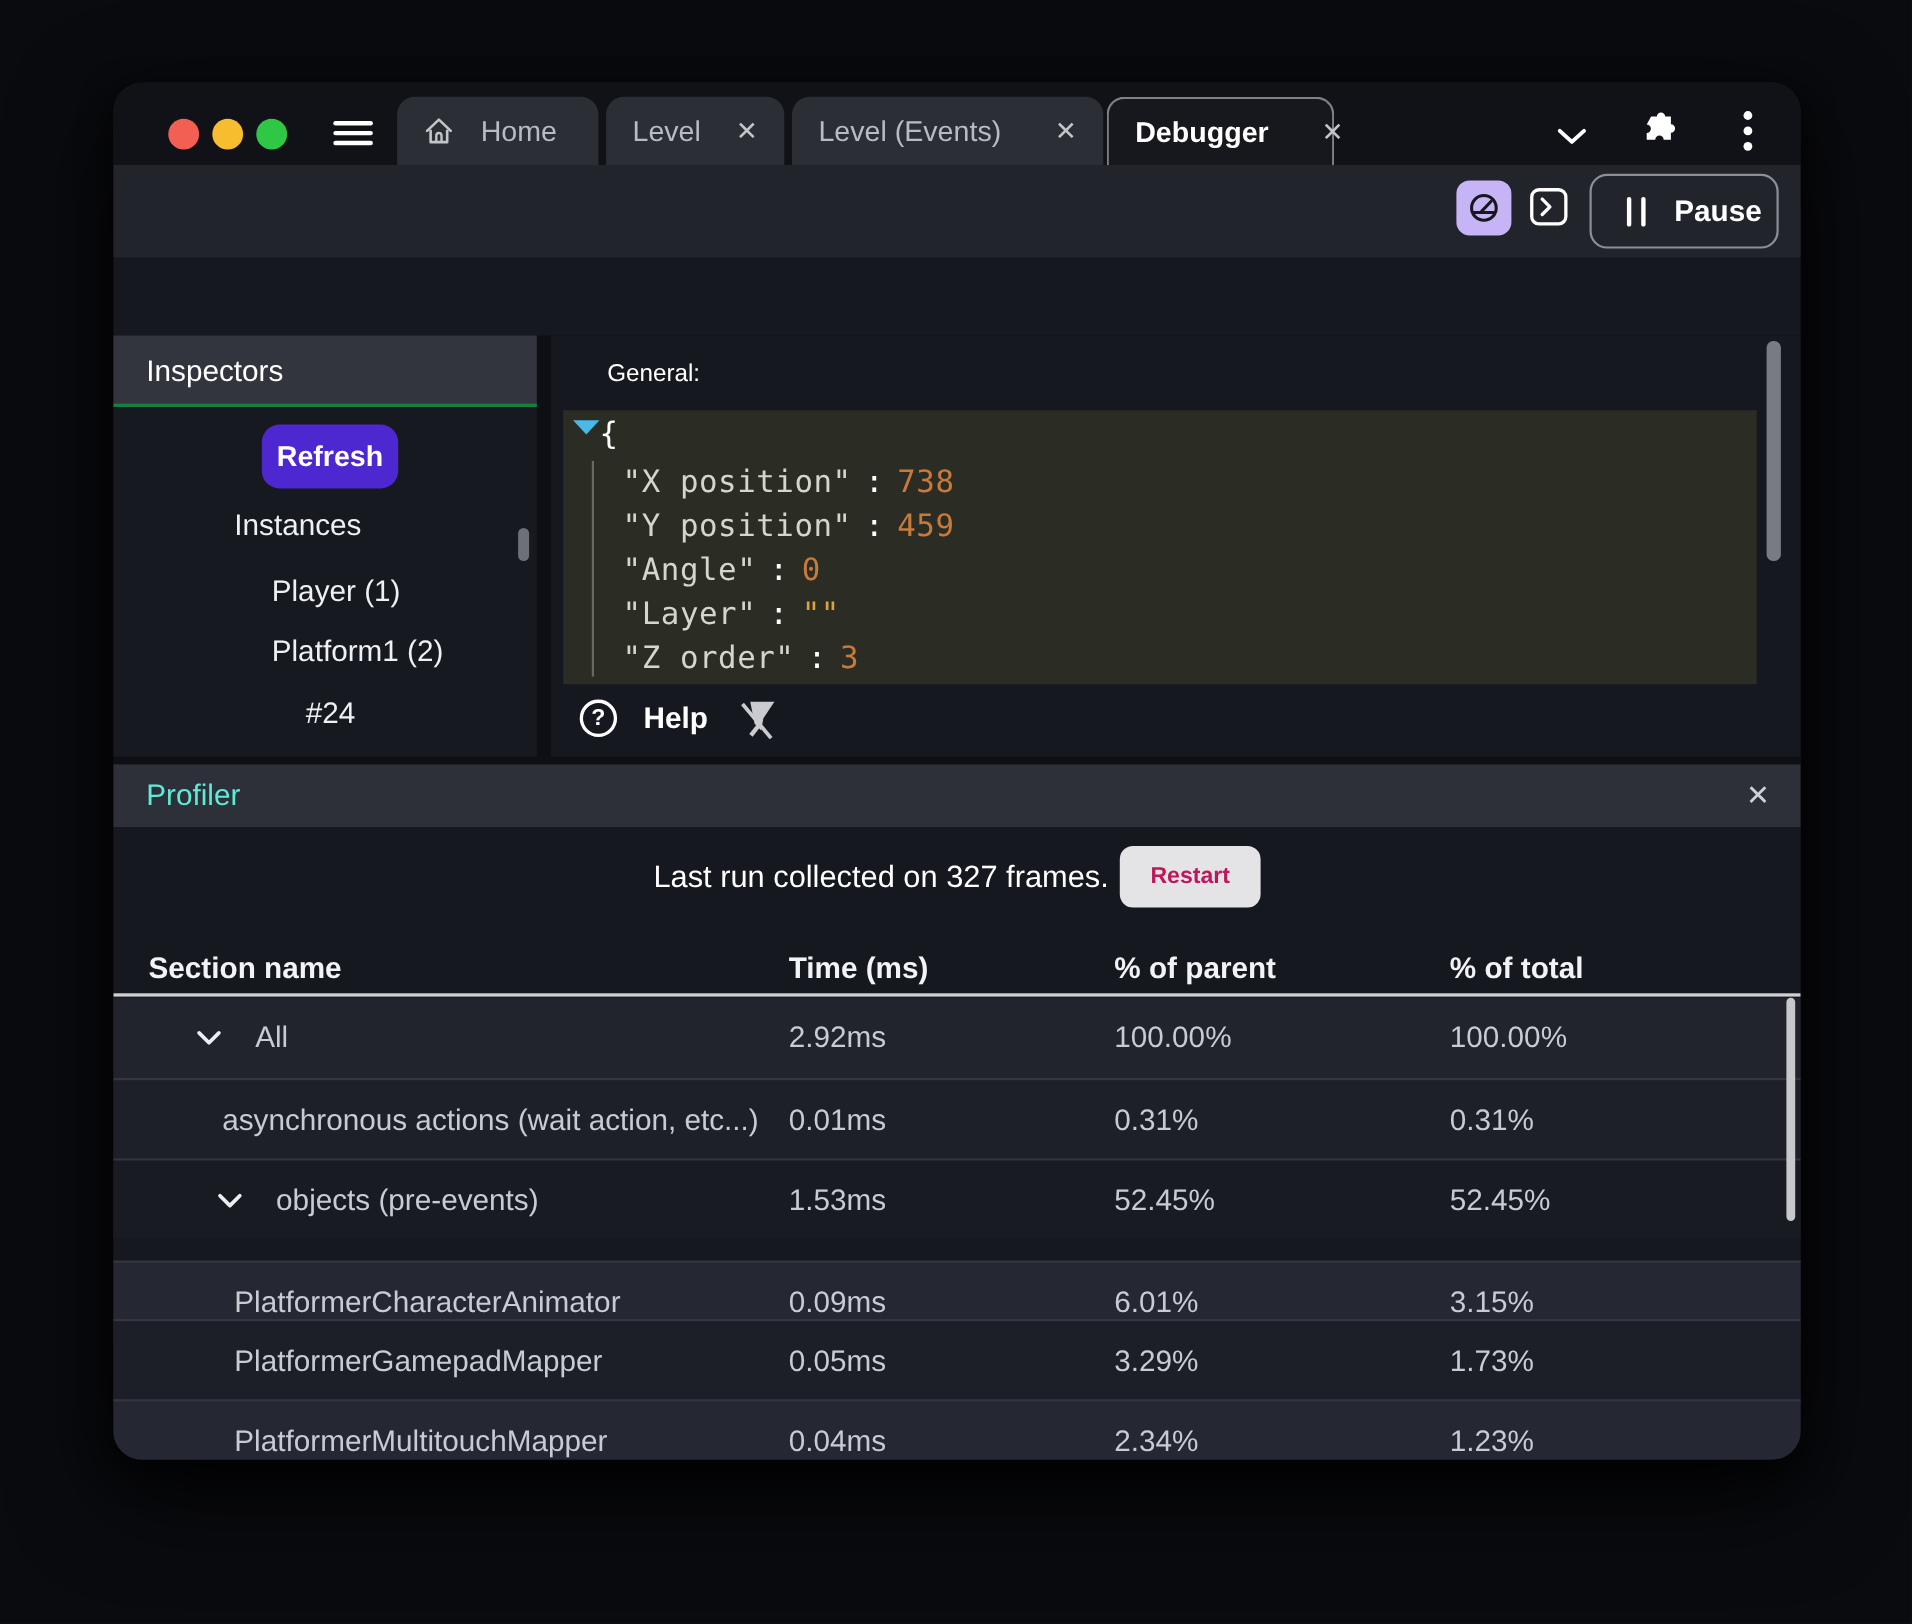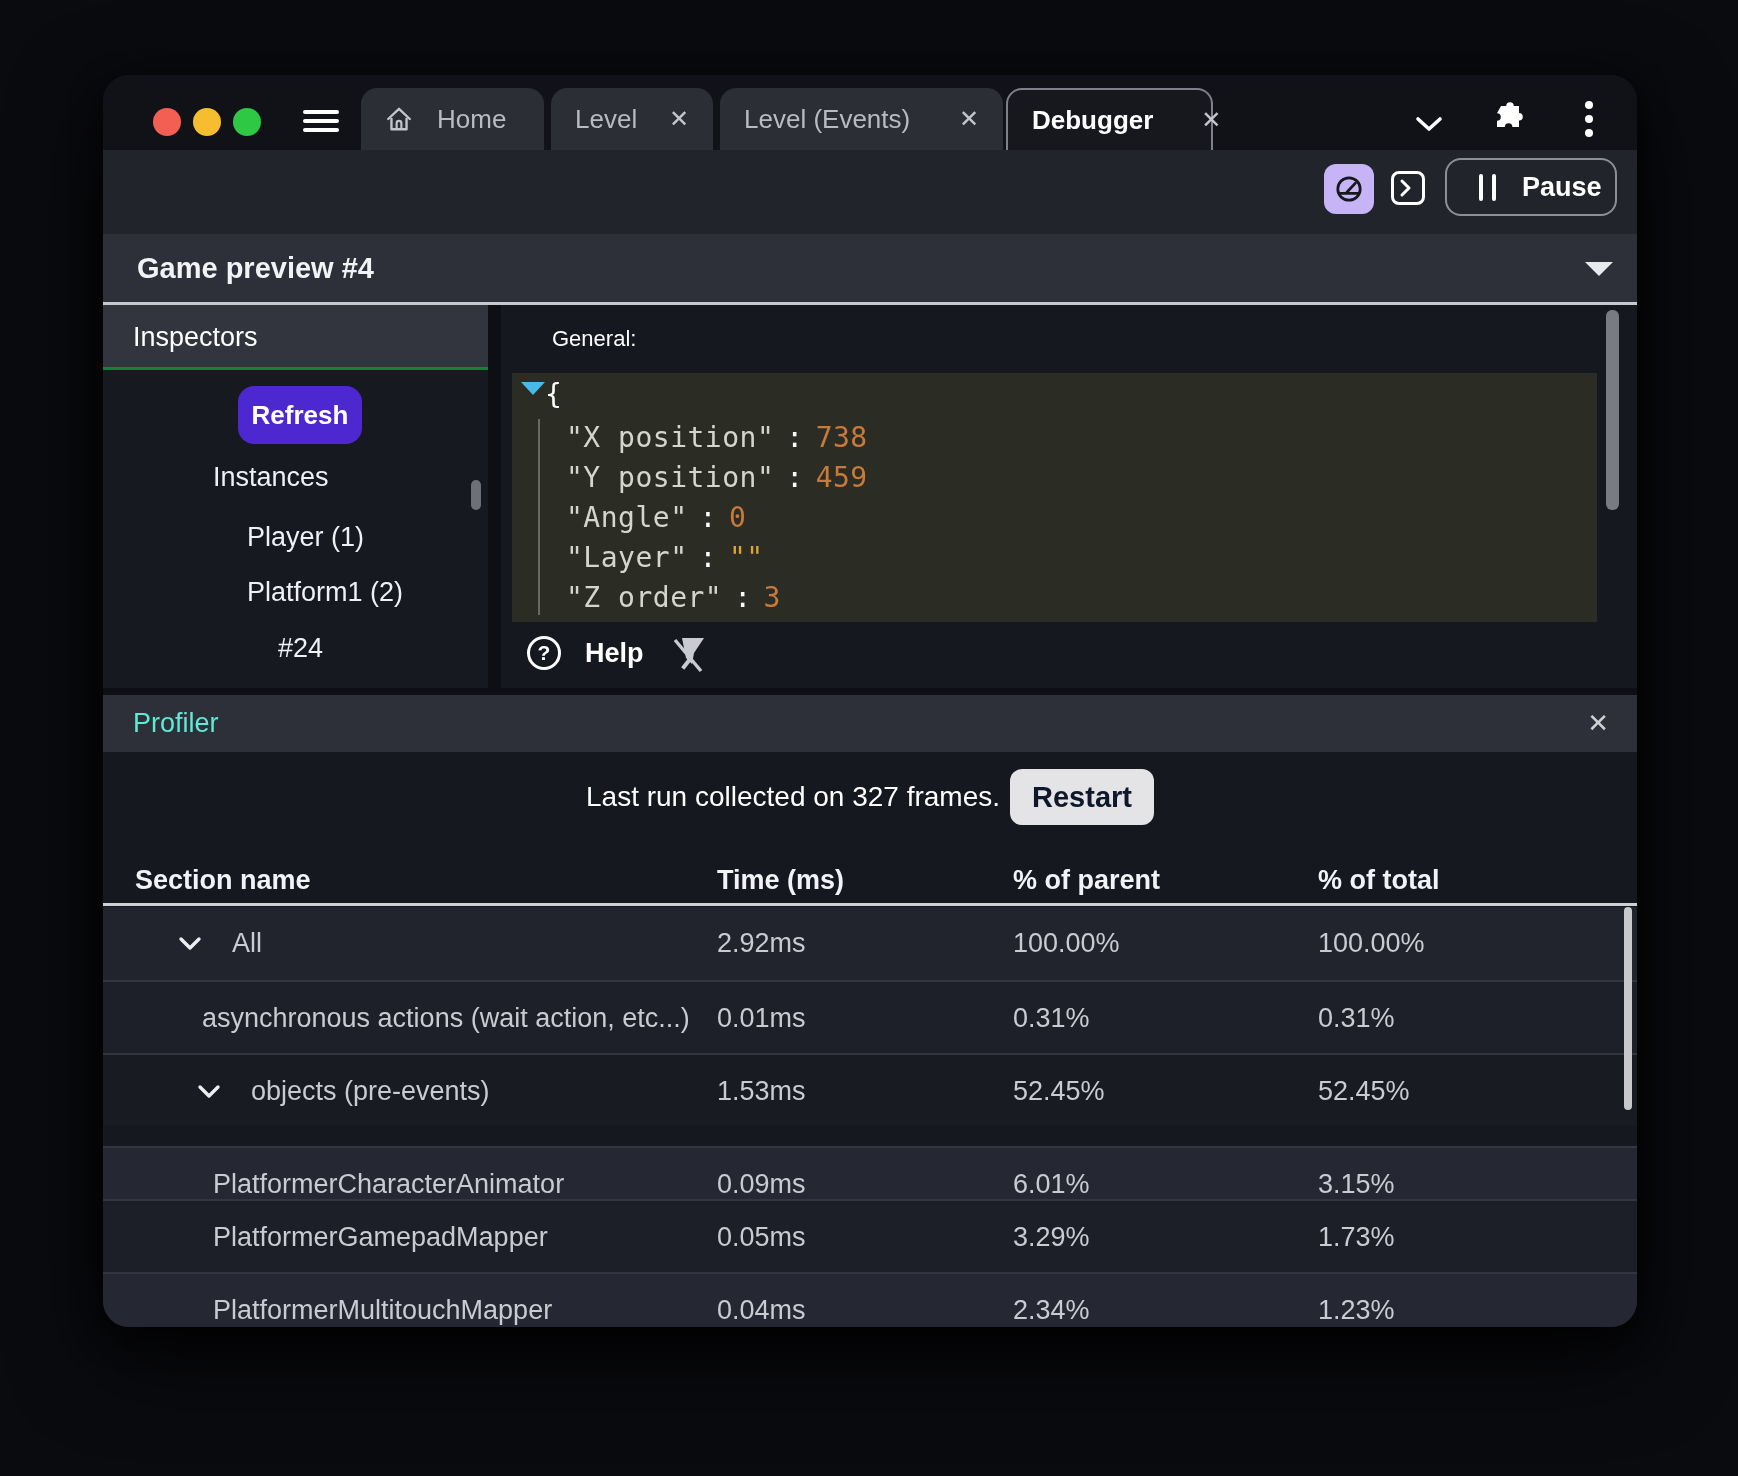--- a/index.html
+++ b/index.html
@@ -26,21 +26,21 @@
     display:flex;align-items:center;box-sizing:border-box;
   }
   .tab.active{background:#17181e;border:2px solid #7e818a;border-bottom:none;color:#ffffff;font-weight:700;}
   .tab .lbl{white-space:nowrap;}
   .tab .x{margin-left:auto;font-size:24px;color:#c3c5cb;font-weight:400;}
   
   .toolbar{position:absolute;left:0;top:75px;width:100%;height:84px;background:#22242b;}
   .profbtn{position:absolute;left:1221px;top:14px;width:50px;height:50px;border-radius:12px;background:#c7b4f6;display:flex;align-items:center;justify-content:center;}
   .consbtn{position:absolute;left:1288px;top:21px;width:34px;height:34px;border-radius:8px;border:3px solid #ffffff;box-sizing:border-box;display:flex;align-items:center;}
   .pausebtn{
-    position:absolute;left:1342px;top:8px;width:172px;height:58px;border-radius:16px;
+    position:absolute;left:1342px;top:8px;width:172px;height:68px;border-radius:16px;
     border:2px solid #8d8f97;box-sizing:border-box;display:flex;align-items:center;
     color:#ffffff;font-weight:700;font-size:27px;padding-left:32px;
   }
   .pauseglyph{display:inline-flex;gap:9px;margin-right:26px;}
   .pauseglyph i{width:4px;height:27px;background:#ffffff;border-radius:2px;}
   
   .prevbar{position:absolute;left:0;top:159px;width:100%;height:68px;background:#2d2f39;border-bottom:3px solid #c7c8cc;}
   .prevbar .t{position:absolute;left:34px;top:0;height:68px;line-height:68px;color:#f2f3f5;font-size:29px;font-weight:600;}
   .tri-down{width:0;height:0;border-left:14px solid transparent;border-right:14px solid transparent;border-top:14px solid #e9eaee;}
   
@@ -64,21 +64,21 @@
   .helpicon{position:absolute;left:26px;top:331px;width:34px;height:34px;border:3px solid #ffffff;border-radius:50%;box-sizing:border-box;color:#ffffff;font-size:21px;font-weight:700;display:flex;align-items:center;justify-content:center;}
   .helplbl{position:absolute;left:84px;top:331px;height:34px;line-height:34px;color:#ffffff;font-size:27px;font-weight:700;}
   
   .gap2{position:absolute;left:0;top:613px;width:100%;height:7px;background:#0e0f14;}
   .profbar{position:absolute;left:0;top:620px;width:100%;height:57px;background:#2d2f39;}
   .profbar .t{position:absolute;left:30px;top:0;height:57px;line-height:57px;color:#5eead4;font-size:27px;}
   .profbar .x{position:absolute;right:28px;top:0;height:57px;line-height:57px;color:#ced0d6;font-size:26px;}
   .profbody{position:absolute;left:0;top:677px;width:100%;height:575px;background:#16181f;}
   .statusrow{position:absolute;left:0;top:16px;width:100%;height:58px;display:flex;align-items:center;justify-content:center;gap:10px;}
   .statusrow .txt{color:#ffffff;font-size:28px;}
-  .restart{height:56px;min-width:128px;border-radius:12px;background:#e4e4e7;color:#0f172a;font-weight:700;font-size:29px;display:flex;align-items:center;justify-content:center;padding:0 22px;box-sizing:border-box;}
+  .restart{height:56px;min-width:128px;border-radius:12px;background:#e4e4e7;color:#be185d;font-weight:700;font-size:21px;display:flex;align-items:center;justify-content:center;padding:0 22px;box-sizing:border-box;}
   .colhdr{position:absolute;top:111px;height:34px;line-height:34px;color:#f2f3f6;font-size:27px;font-weight:700;white-space:nowrap;}
   .hdrdiv{position:absolute;left:0;top:151px;width:100%;height:3px;background:#ced0d4;}
   .prow{position:absolute;left:0;width:100%;height:73px;box-sizing:border-box;}
   .prow.sep{border-top:2px solid #33353f;}
   .pcell{position:absolute;top:0;height:73px;line-height:73px;color:#c9cbd3;font-size:27px;white-space:nowrap;}
   .chev{position:absolute;top:29px;}
   .tbl-scroll{position:absolute;left:1521px;top:155px;width:8px;height:203px;background:#c7c8cc;border-radius:4px;}
 </style>
 </head>
 <body>
@@ -150,24 +150,20 @@
     </div>
     <div class="pausebtn">
       <span class="pauseglyph">
           <i></i>
           <i></i>
         </span>
       <span>Pause</span>
     </div>
   </div>
 
-  <div class="prevbar">
-    <span class="t">Game preview #4</span>
-    <div class="tri-down abs" style="left:1482px;top:28px;"></div>
-  </div>
 
   <div class="panes">
 
     <div class="lpane">
       <div class="hdr">Inspectors</div>
       <div class="refresh">Refresh</div>
       <div class="treeitem" style="left:110px;top:157px;">Instances</div>
       <div class="treeitem" style="left:144px;top:217px;">Player (1)</div>
       <div class="treeitem" style="left:144px;top:272px;">Platform1 (2)</div>
       <div class="treeitem" style="left:175px;top:328px;">#24</div>

